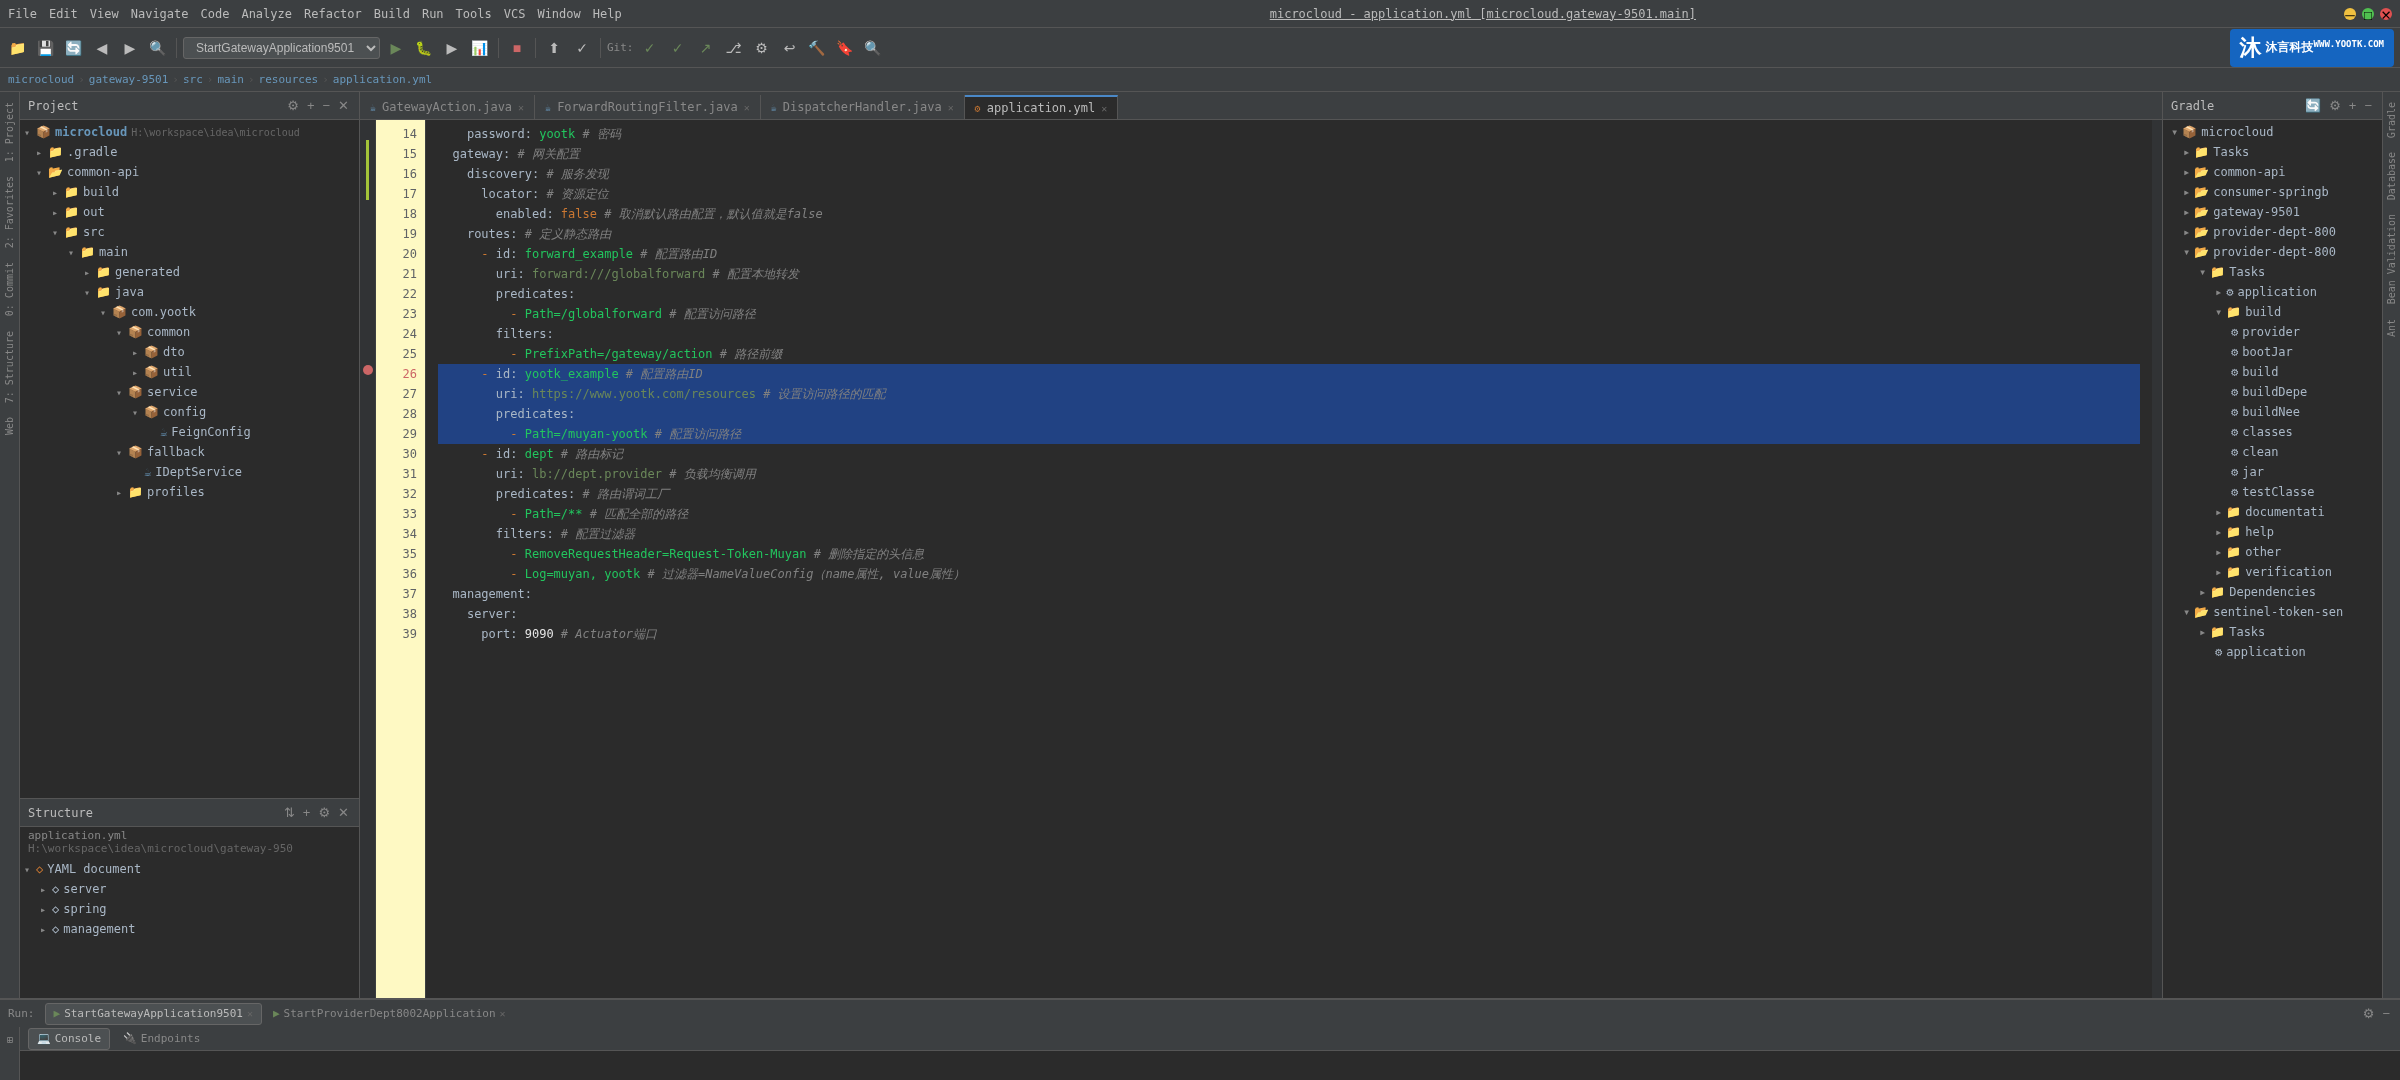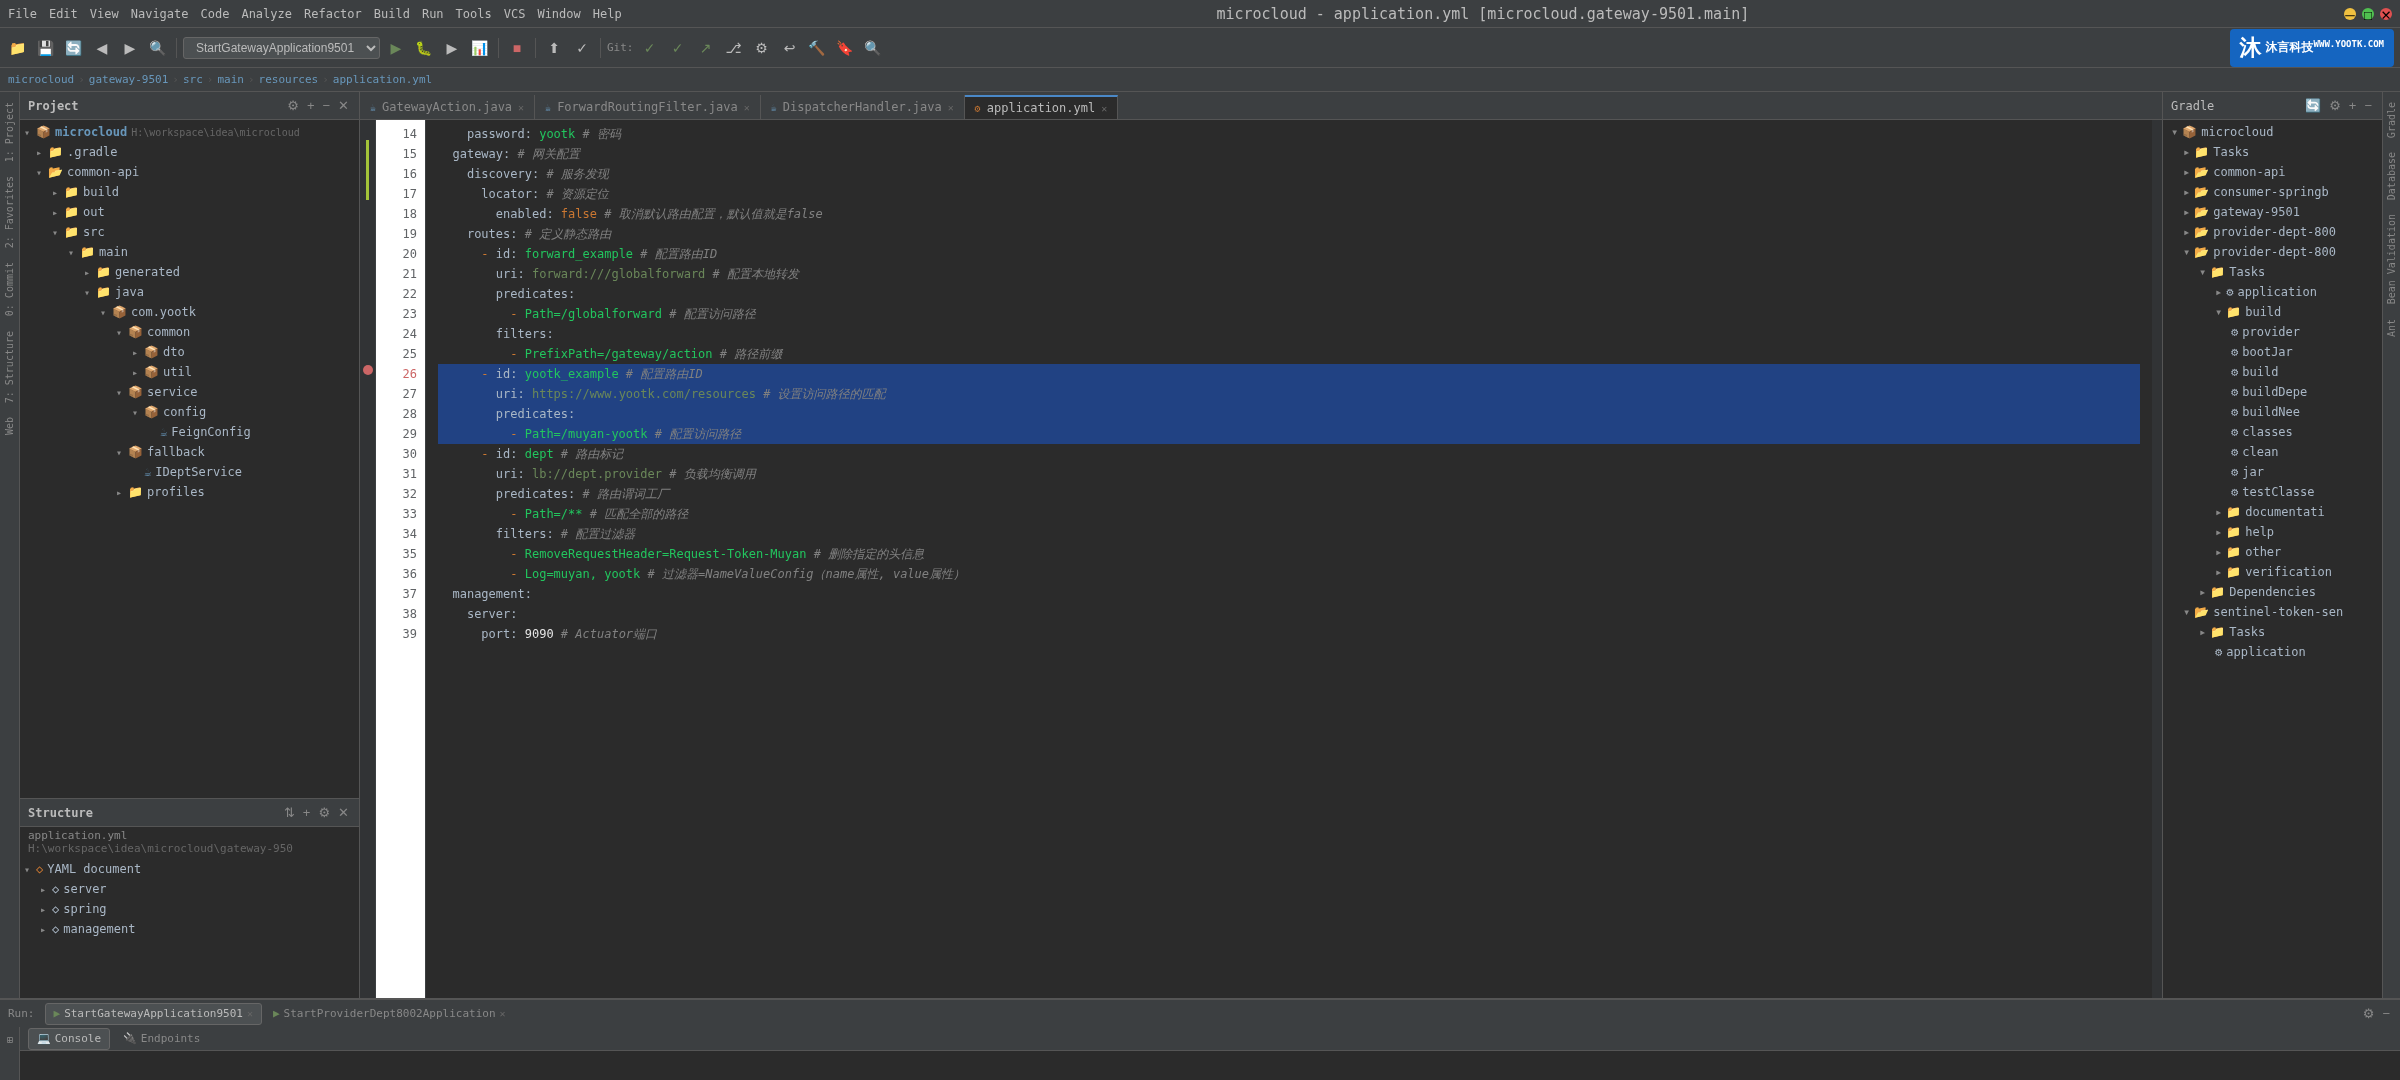--- a/index.html
+++ b/index.html
@@ -24,22 +24,23 @@
     }
     .title-bar-btn {
       width: 12px; height: 12px;
       border-radius: 50%;
       border: none;
       cursor: pointer;
     }
     .title-bar-title {
       flex: 1;
       text-align: center;
-      font-size: 15px;
+      font-size: 12px;
       color: #bbb;
+      text-decoration: underline;
     }
     .title-bar-menu {
       display: flex;
       gap: 12px;
       font-size: 12px;
       color: #bbb;
     }
     .title-bar-menu span { cursor: pointer; }
 
     
@@ -152,21 +153,21 @@
       height: 28px;
       background: #3c3f41;
       display: flex;
       align-items: center;
       padding: 0 8px;
       font-size: 12px;
       color: #bbb;
       border-bottom: 1px solid #555;
       gap: 4px;
     }
-    .panel-header-title { font-weight: bold; flex: 1; }
+    .panel-header-title { font-weight: normal; flex: 1; }
     .panel-icon-btn {
       background: none;
       border: none;
       color: #888;
       cursor: pointer;
       font-size: 13px;
       padding: 2px;
     }
 
     
@@ -249,21 +250,21 @@
     .tab-icon { font-size: 10px; }
 
     
     .code-editor {
       flex: 1;
       display: flex;
       overflow: hidden;
     }
     .line-numbers {
       width: 50px;
-      background: #ffffff;
+      background: #fef9c3;
       color: #606366;
       font-size: 12px;
       line-height: 1.5;
       padding: 4px 8px;
       text-align: right;
       border-right: 1px solid #3c3f41;
       user-select: none;
       overflow: hidden;
     }
     .line-number { height: 20px; display: flex; align-items: center; justify-content: flex-end; }

